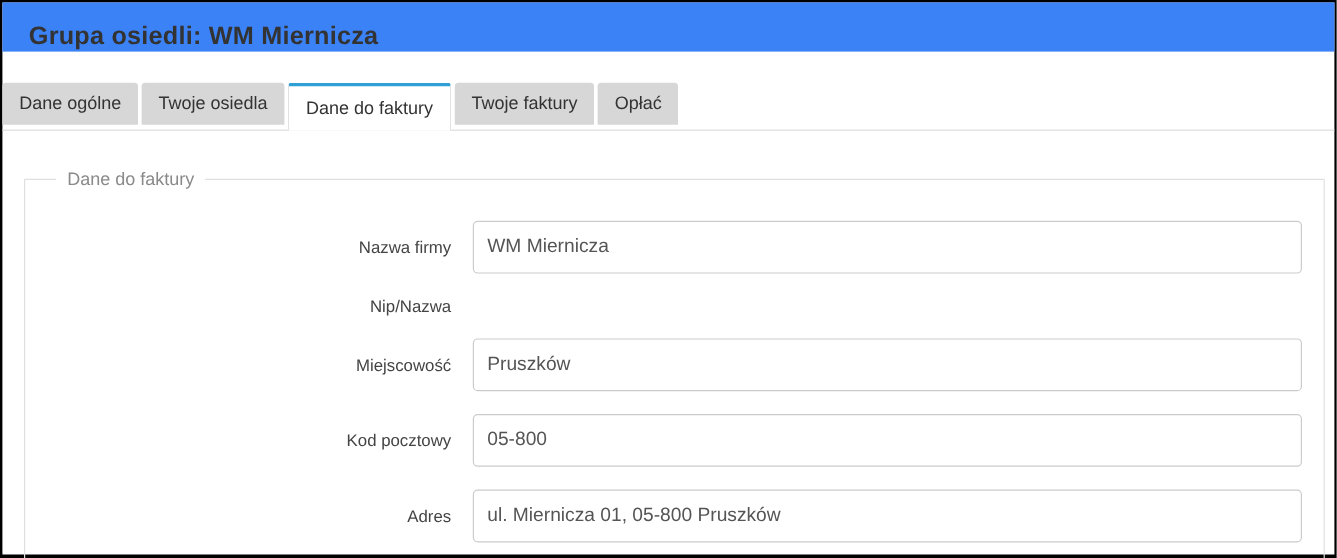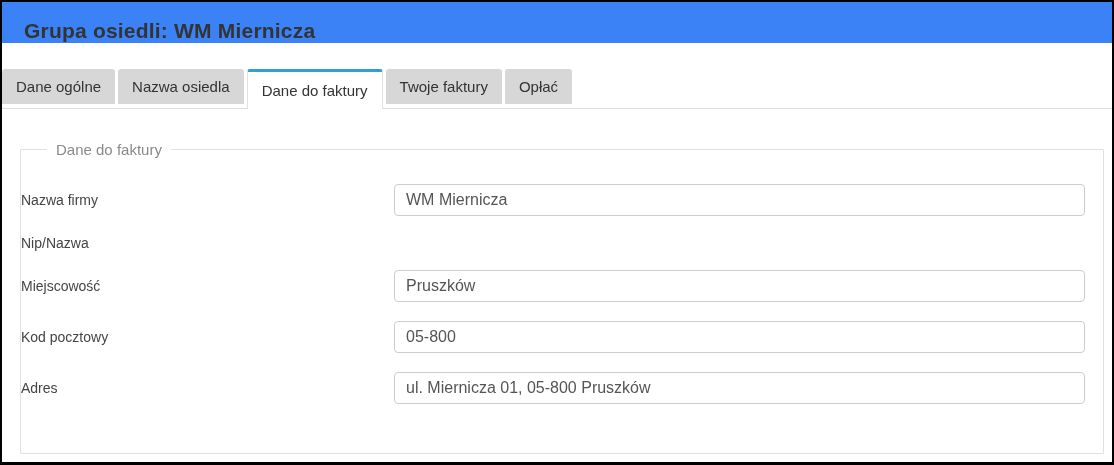--- a/index.html
+++ b/index.html
@@ -82,27 +82,28 @@
     color: #8a8a8a;
   }
   .form-row {
     display: flex;
     align-items: center;
     margin-bottom: 19px;
   }
   .form-row:last-child { margin-bottom: 13px; }
   .form-label {
     flex: 0 0 373px;
+    text-align: right;
     padding-right: 18px;
     font-size: 14px;
     color: #444444;
   }
   .form-input {
     width: 691px;
-    height: 32px;
+    height: 44px;
     border: 1px solid #cccccc;
     border-radius: 4px;
     padding: 0 11px;
     font-size: 16px;
     color: #555555;
     font-family: "Liberation Sans", "DejaVu Sans", sans-serif;
     background: #ffffff;
     outline: none;
   }
 </style>
@@ -110,21 +111,21 @@
 <body>
 
 <div class="frame">
 
   <header class="page-header">
     <h1 class="page-title">Grupa osiedli: WM Miernicza</h1>
   </header>
 
   <nav class="tabbar">
     <div class="tab">Dane ogólne</div>
-    <div class="tab">Nazwa osiedla</div>
+    <div class="tab">Twoje osiedla</div>
     <div class="tab active">Dane do faktury</div>
     <div class="tab">Twoje faktury</div>
     <div class="tab">Opłać</div>
   </nav>
 
   <main class="content">
     <fieldset class="invoice-fieldset">
       <legend class="fieldset-legend">Dane do faktury</legend>
 
       <div class="form-row">

